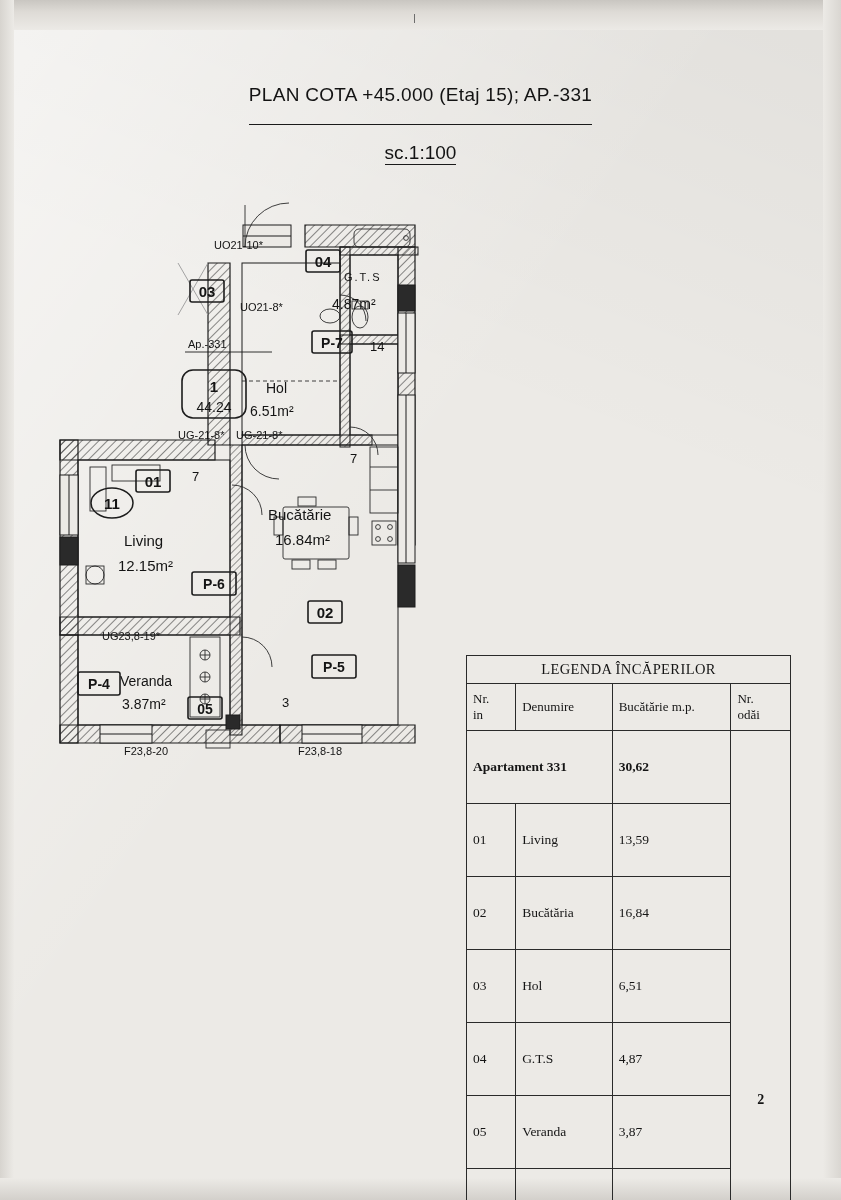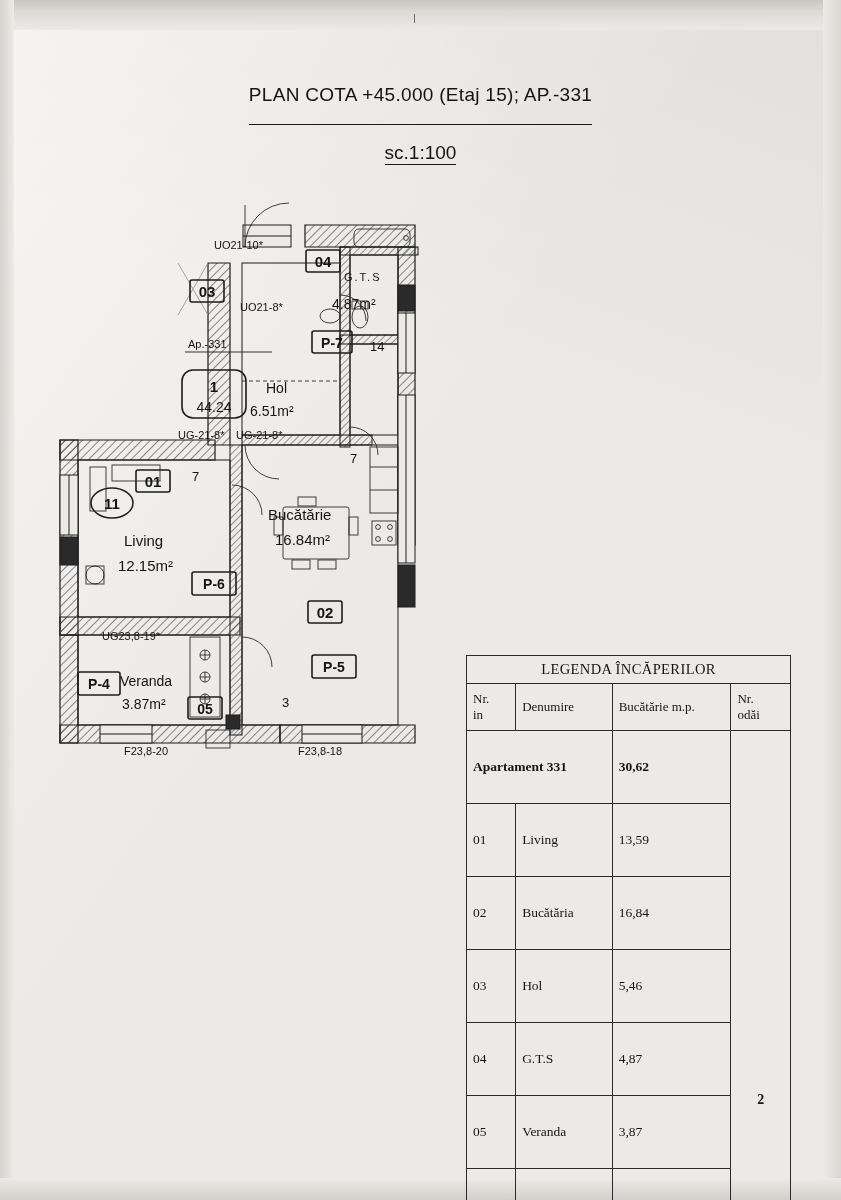--- a/index.html
+++ b/index.html
@@ -377,21 +377,21 @@
           <td>13,59</td>
         </tr>
         <tr class="row">
           <td>02</td>
           <td>Bucătăria</td>
           <td>16,84</td>
         </tr>
         <tr class="row">
           <td>03</td>
           <td>Hol</td>
-          <td>5,46</td>
+          <td>6,51</td>
         </tr>
         <tr class="row">
           <td>04</td>
           <td>G.T.S</td>
           <td>4,87</td>
         </tr>
         <tr class="row">
           <td>05</td>
           <td>Veranda</td>
           <td>3,87</td>

